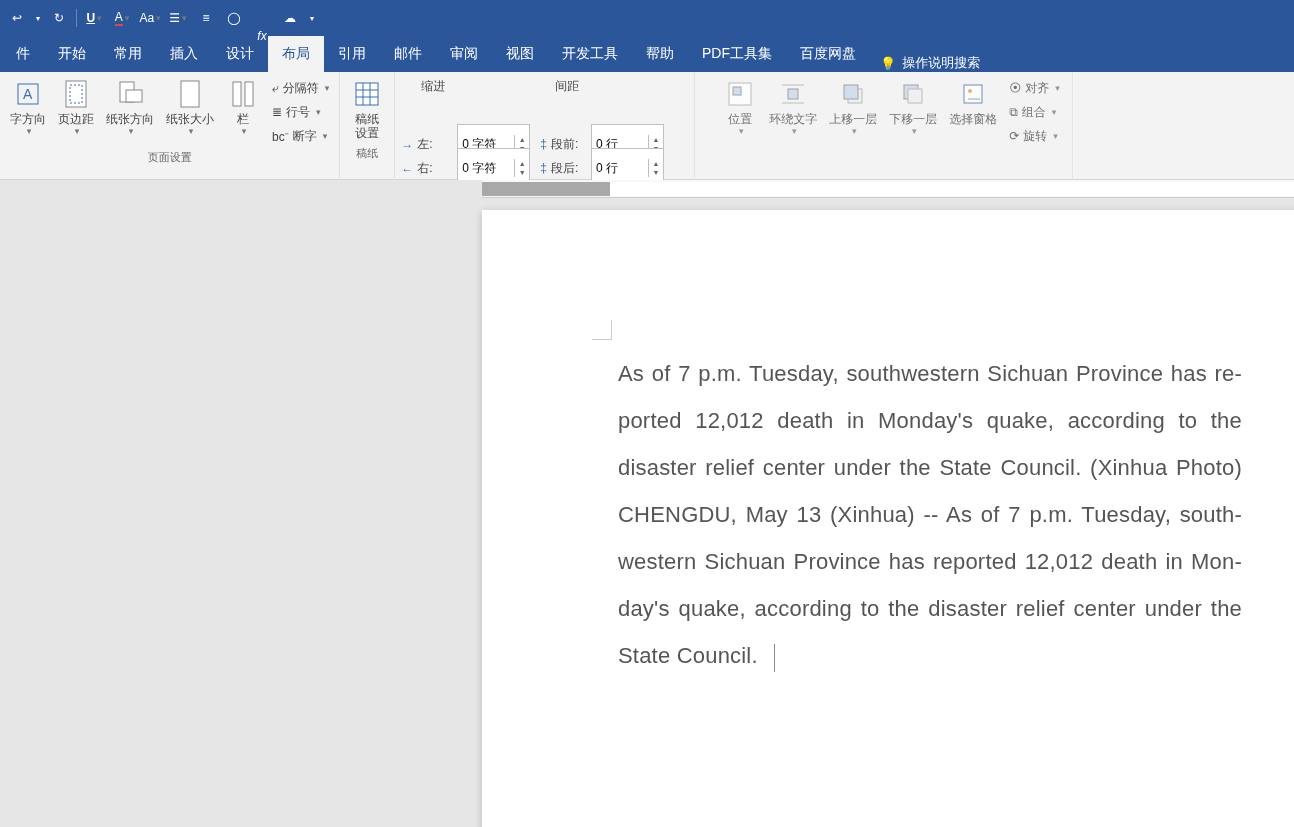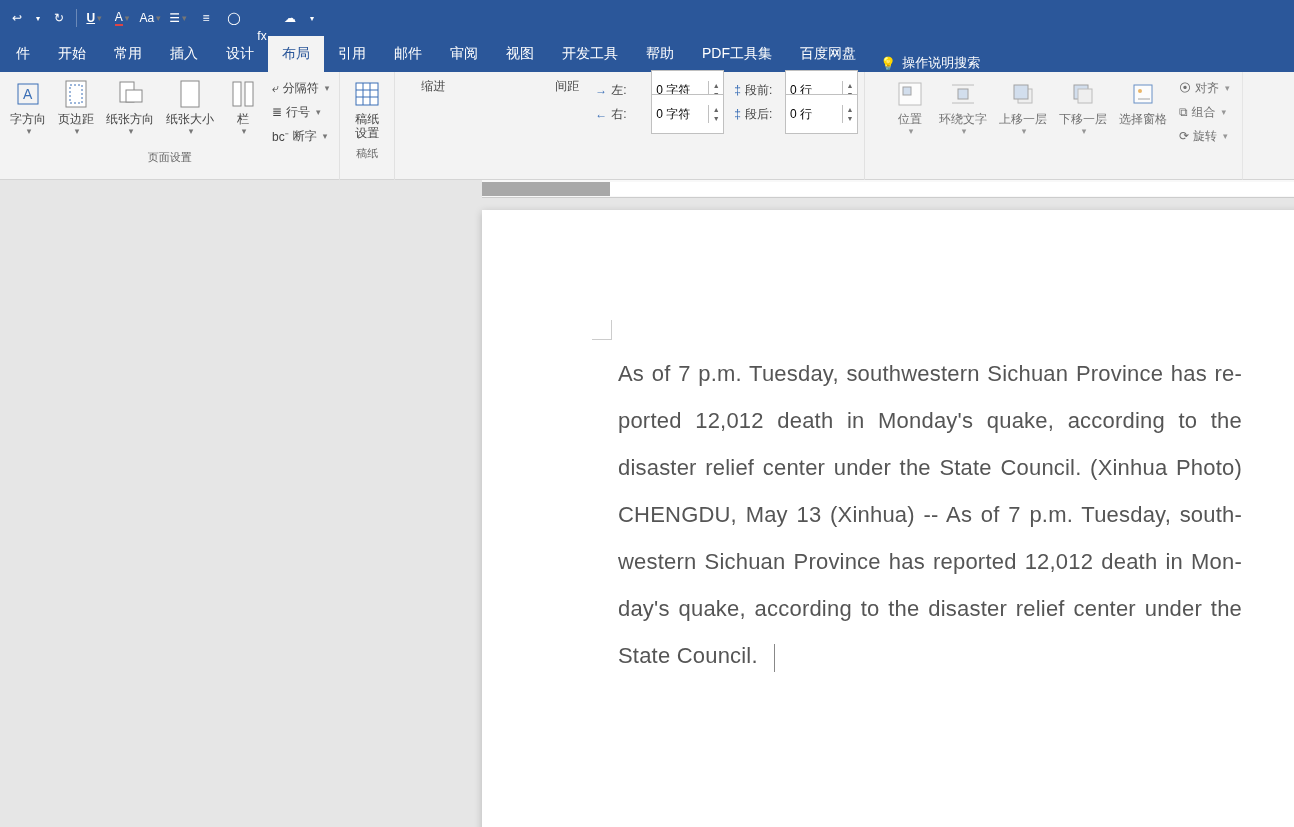--- a/index.html
+++ b/index.html
@@ -72,21 +72,21 @@
         <span>☰</span>
         <span class="dd">▾</span>
       </div>
     <div class="qat-btn">
         <span>≡</span>
       </div>
     <div class="qat-btn">
         <span>◯</span>
       </div>
     <div class="qat-btn">
-        <span style="margin-top:35px;">fx</span>
+        <span style="font-style:italic;margin-top:35px;">fx</span>
       </div>
     <div class="qat-btn">
         <span>☁</span>
       </div>
     <div class="qat-btn" style="width:14px;">
         <span style="font-size:8px;">▾</span>
       </div>
   </div>
 </div>
 
@@ -197,21 +197,21 @@
               <line x1="16" y1="2" x2="16" y2="24" stroke="#3b6fb6"></line>
             </svg>
           </div>
         <div class="big-label"><span>稿纸</span><br><span>设置</span></div>
       </div>
     </div>
     <div class="group-label">稿纸</div>
   </div>
 
   <div class="group" style="min-width:300px;">
-    <div class="group-body" style="flex-direction:row;gap:16px;padding-top:2px;justify-content:space-between;">
+    <div class="group-body" style="flex-direction:column;gap:4px;padding-top:2px;justify-content:space-between;">
       <div style="display:flex;gap:50px;font-size:12px;color:#444;padding-left:20px;">
         <span>缩进</span>
         <span style="margin-left:60px;">间距</span>
       </div>
       <div style="display:flex;gap:10px;">
         <div class="stack">
           <div class="field-row">
             <span class="arrow-icon">→</span>
             <span class="field-label">左:</span>
             <div class="spinner">

